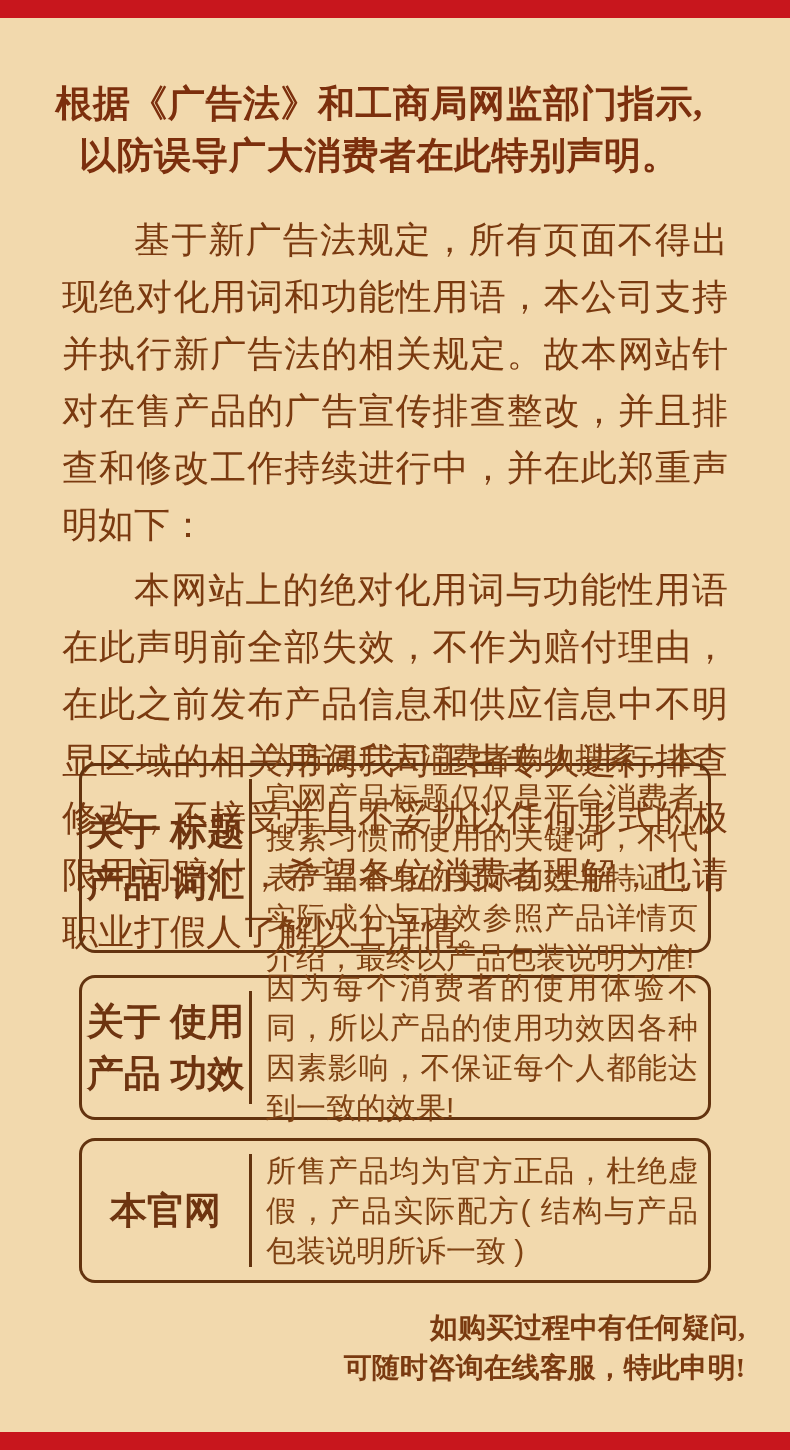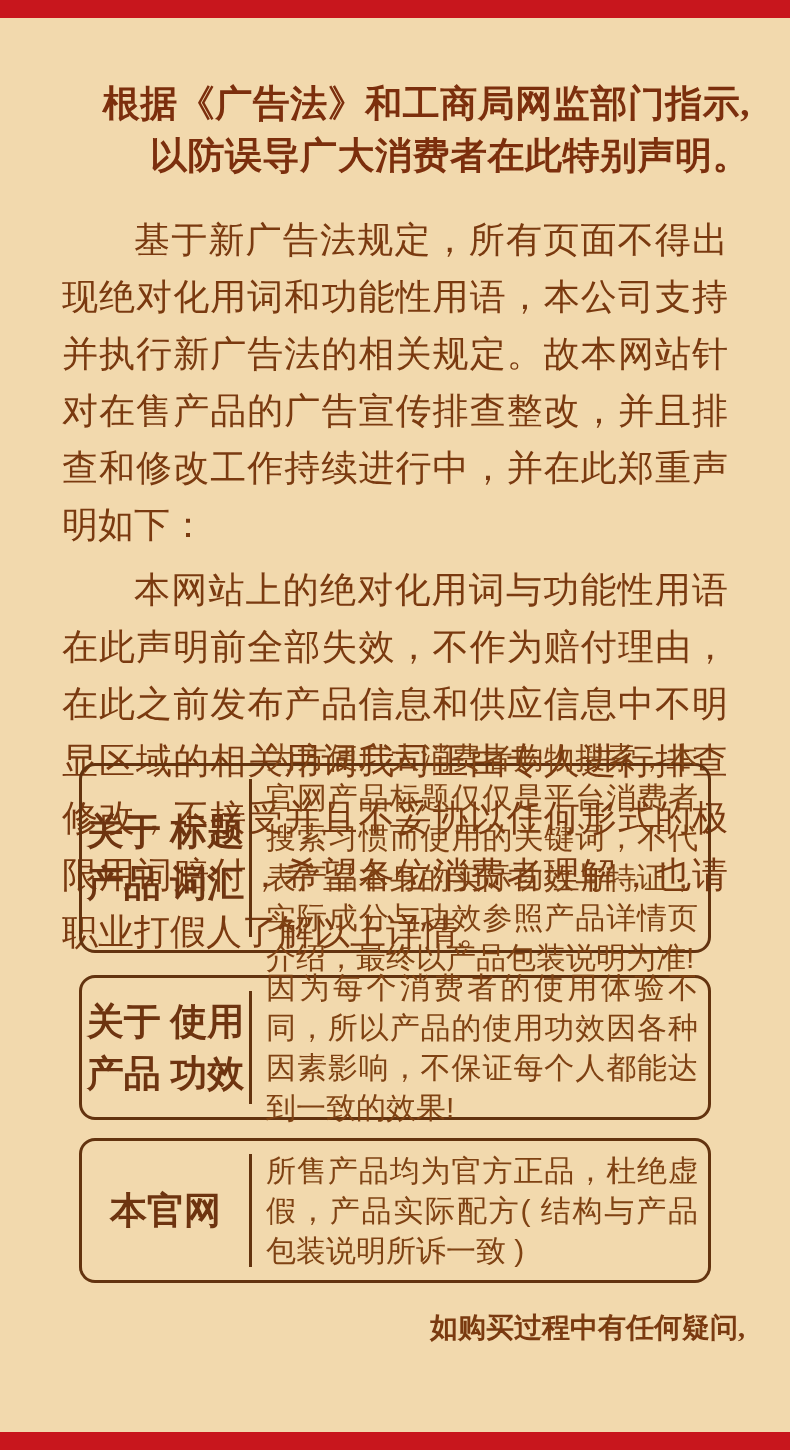--- a/index.html
+++ b/index.html
@@ -18,23 +18,23 @@
     width: 790px;
     height: 18px;
     background: #c8161d;
   }
   .bar.top { top: 0; }
   .bar.bottom { bottom: 0; }
 
   .page-title {
     position: absolute;
     top: 78px;
-    left: 40px;
+    left: 24px;
     width: 710px;
-    text-align: right;
+    text-align: center;
     font-size: 37px;
     font-weight: bold;
     line-height: 52px;
     letter-spacing: 0.5px;
     color: #7c2f0d;
   }
 
   .intro {
     position: absolute;
     top: 212px;
@@ -146,15 +146,16 @@
       <div>本官网</div>
     </div>
     <div class="notice-divider"></div>
     <div class="notice-body">所售产品均为官方正品，杜绝虚假，产品实际配方( 结构与产品包装说明所诉一致 )</div>
   </div>
 
 </div>
 
 <div class="footer-note">
   <div>如购买过程中有任何疑问,</div>
+  <div>可随时咨询在线客服，特此申明!</div>
 </div>
 
 <div class="bar bottom"></div>
 
 </body></html>

